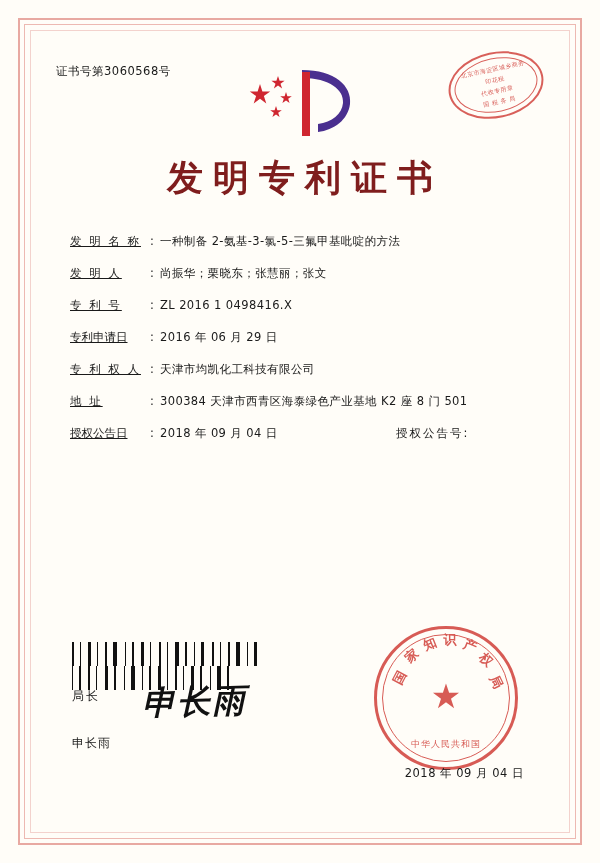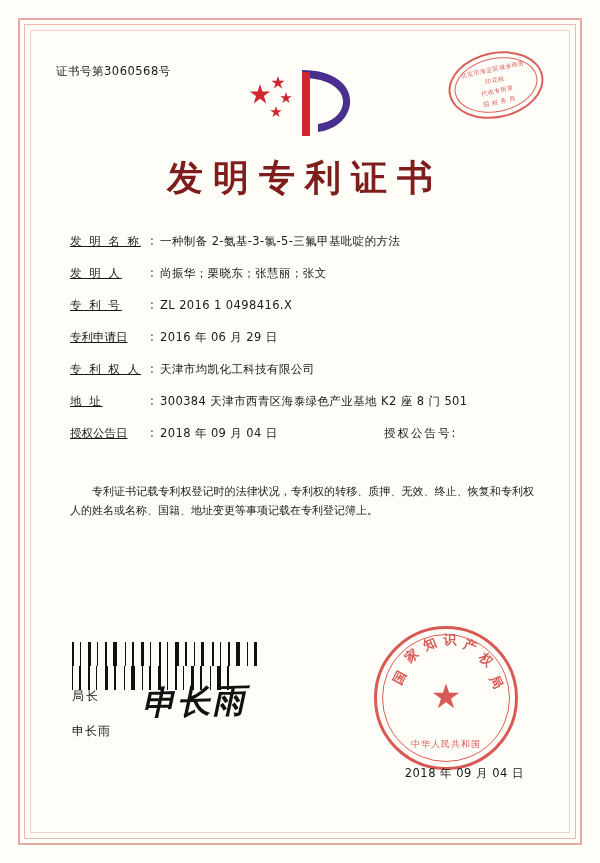--- a/index.html
+++ b/index.html
@@ -162,21 +162,21 @@
     flex: 1 1 auto;
     letter-spacing: 0.4px;
   }
   .field-row.dual .field-value {
     flex: 0 0 auto;
     width: 210px;
   }
   .field-label2 {
     flex: 0 0 auto;
     letter-spacing: 2px;
-    margin-left: 14px;
+    margin-left: 26px;
     white-space: nowrap;
   }
   .field-value2 {
     flex: 1 1 auto;
     margin-left: 10px;
     letter-spacing: 0.4px;
   }
 
   .paragraphs {
     position: absolute;
@@ -209,21 +209,21 @@
 
   .signature-block {
     position: absolute;
     left: 24px;
     top: 640px;
     font-size: 12px;
     color: #1a1a1a;
   }
   .sig-label {
     letter-spacing: 2px;
-    margin-bottom: 18px;
+    margin-bottom: 30px;
     font-family: Liberation Mono, monospace;
   }
   .sig-name {
     letter-spacing: 1px;
   }
   .handwriting {
     position: absolute;
     left: 94px;
     top: 632px;
     font-family: "DejaVu Serif", serif;
@@ -390,21 +390,20 @@
         <div class="field-label wide">授权公告日</div>
         <div class="field-colon">:</div>
         <div class="field-value">2018 年 09 月 04 日</div>
         <div class="field-label2">授权公告号</div>
         <div class="field-colon">:</div>
       </div>
 
     </div>
 
     <div class="paragraphs">
-      <p>专利证书记载专利权登记时的法律状况，专利权的转移、质押、无效、终止、恢复和专利权人的姓名或名称、国籍、地址变更等事项记载在专利登记簿上。</p>
     </div>
 
     <div class="barcode">
       <span style="width:2px"></span><span style="width:1px;background:transparent"></span>
       <span style="width:1px"></span><span style="width:2px;background:transparent"></span>
       <span style="width:3px"></span><span style="width:1px;background:transparent"></span>
       <span style="width:1px"></span><span style="width:2px;background:transparent"></span>
       <span style="width:2px"></span><span style="width:1px;background:transparent"></span>
       <span style="width:4px"></span><span style="width:2px;background:transparent"></span>
       <span style="width:1px"></span><span style="width:1px;background:transparent"></span>

